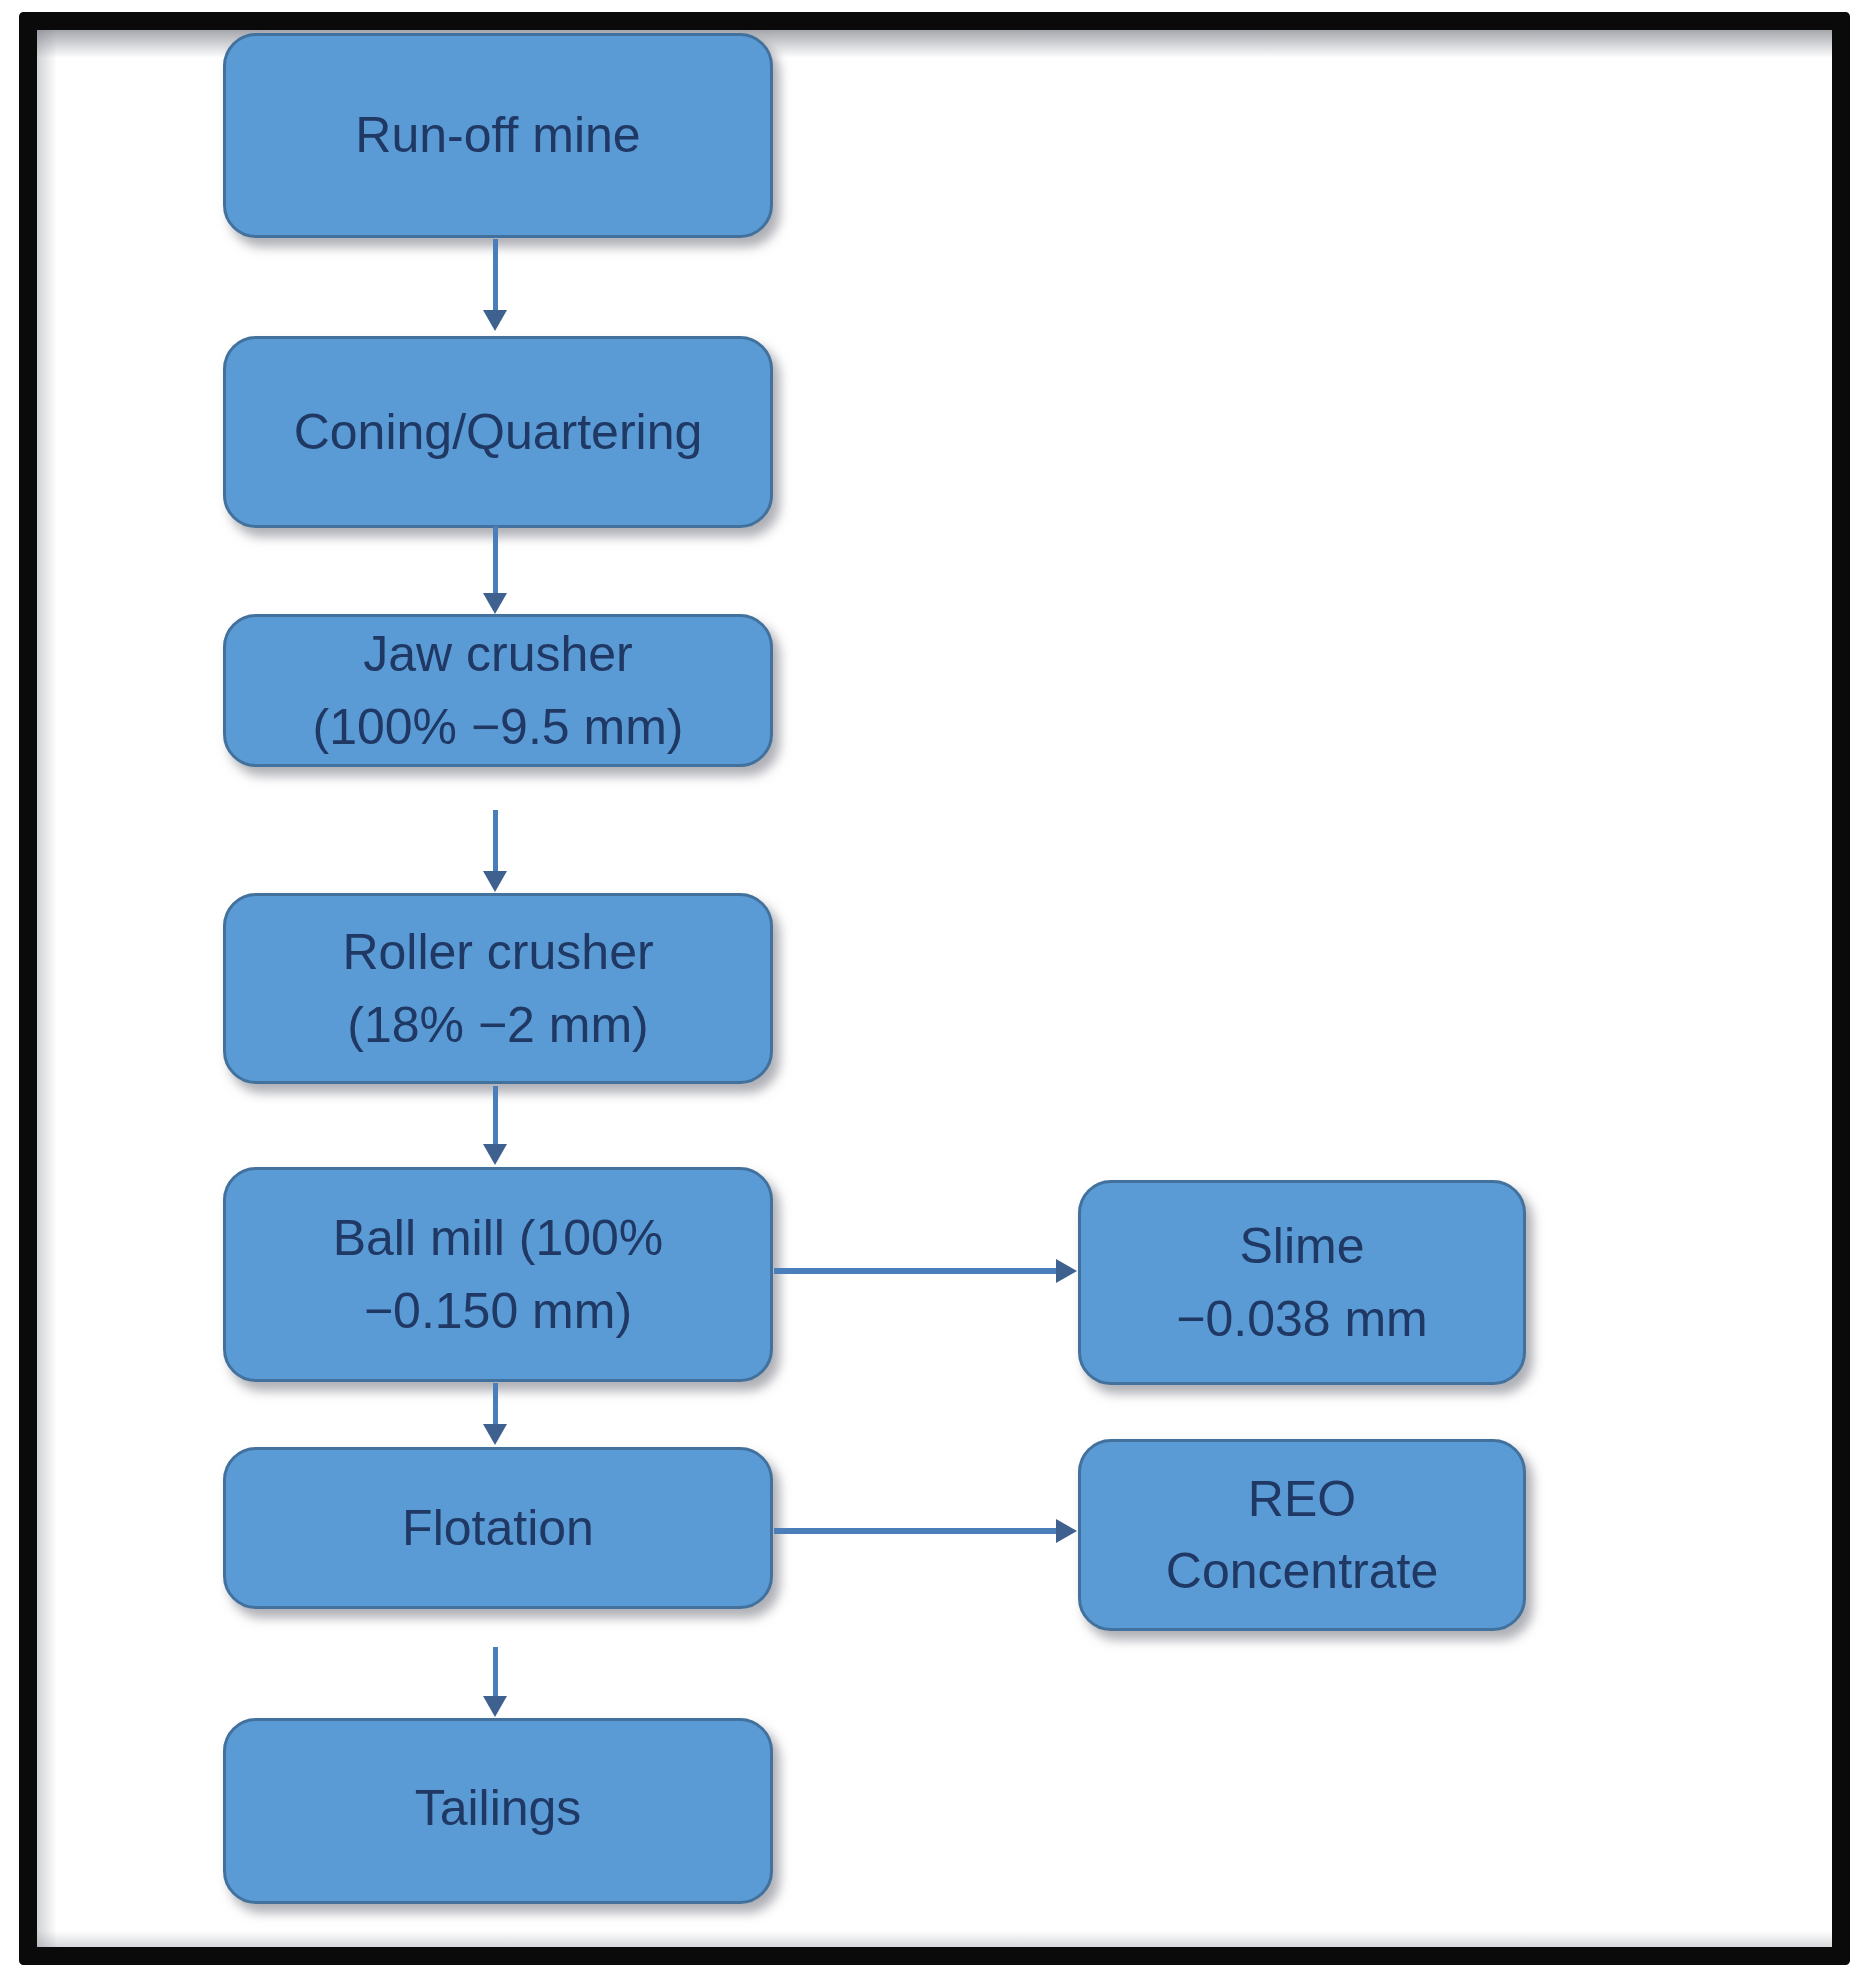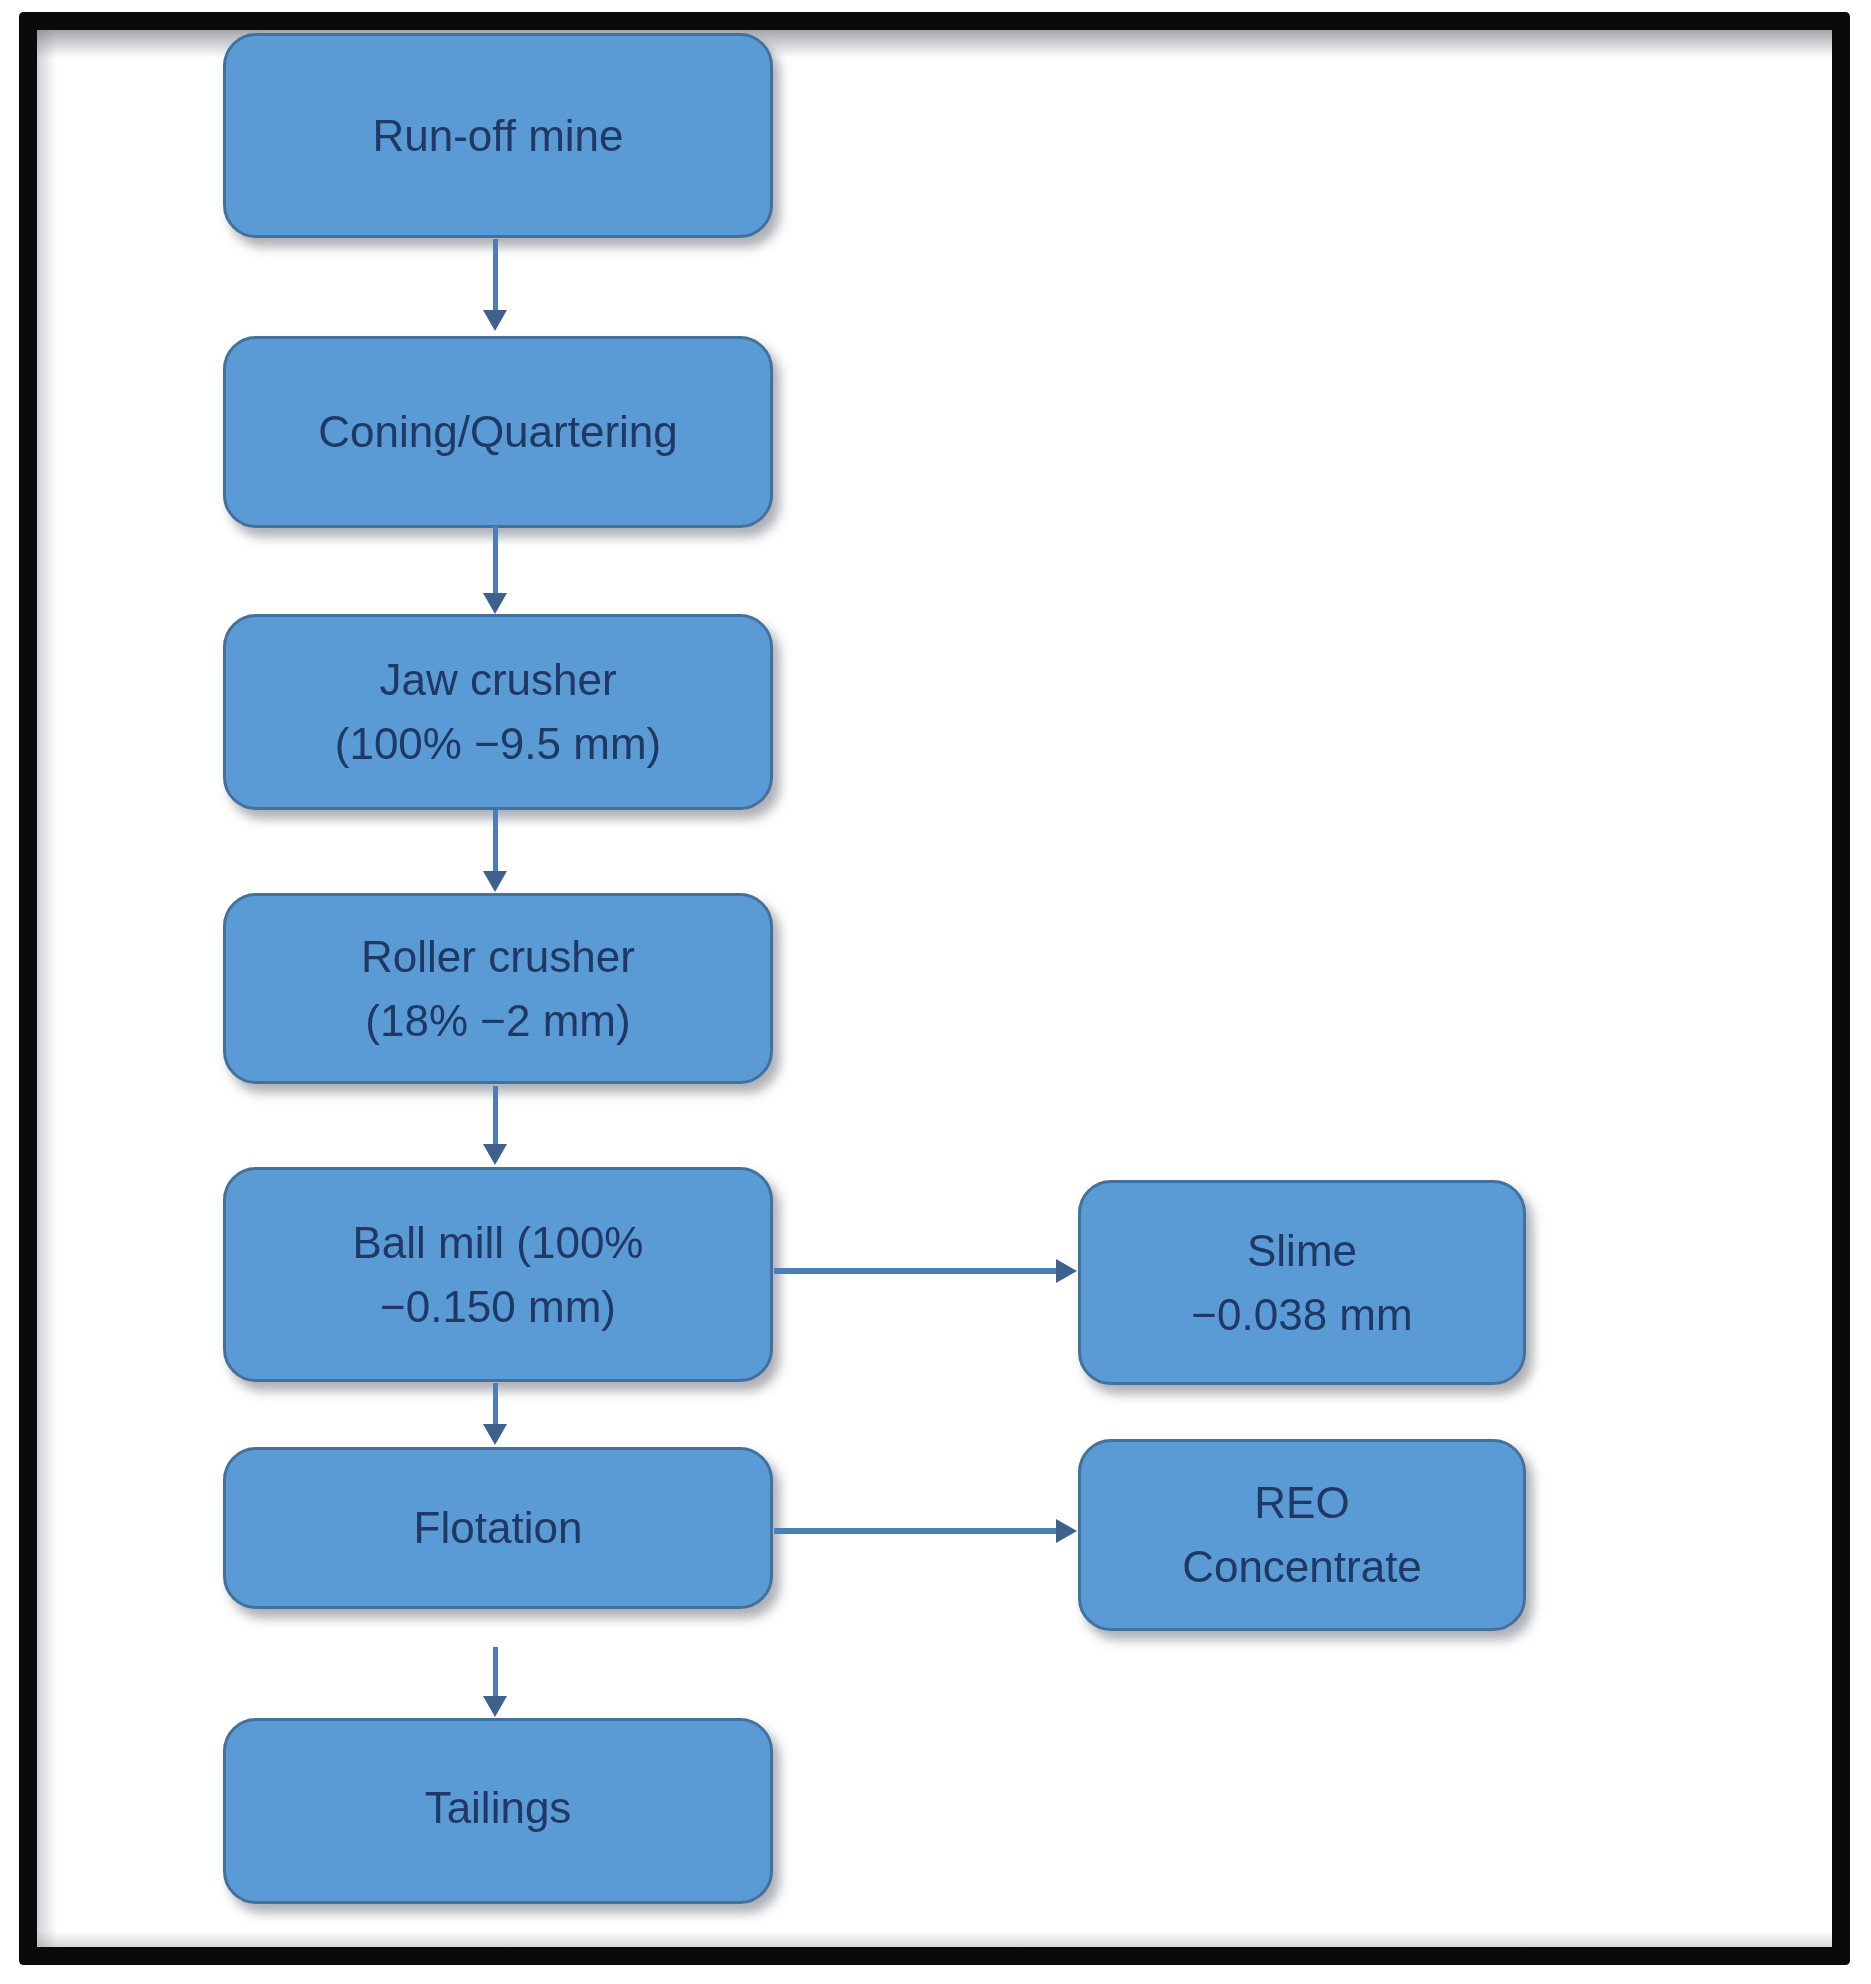--- a/index.html
+++ b/index.html
@@ -44,29 +44,29 @@
     background:var(--fill);
     border:3.7px solid var(--nborder);
     border-radius:33px;
     box-shadow:6.7px 8.2px 10.4px rgba(110,112,122,0.55);
     display:flex;align-items:center;justify-content:center;
     text-align:center;
   }
   .node .lbl{
     white-space:pre-line;
     color:var(--ntext);
-    font-size:44px;
+    font-size:50px;
     line-height:1.45;
     font-weight:400;
   }
   .col-l{left:223px;width:550px;}
   .col-r{left:1078px;width:448px;}
   .n-runoff   {top:33px;  height:205px;}
   .n-coning   {top:336px; height:192px;}
-  .n-jaw      {top:614px; height:196px;}
+  .n-jaw      {top:614px; height:153px;}
   .n-roller   {top:893px;height:191px;}
   .n-ball     {top:1167px;height:215px;}
   .n-slime    {top:1180px;height:205px;}
   .n-flot     {top:1447px;height:162px;}
   .n-reo      {top:1439px;height:192px;}
   .n-tail     {top:1718px;height:186px;padding-bottom:6px;}
   
   .vline{position:absolute;left:493px;width:5.2px;background:var(--arrow);}
   .vhead{position:absolute;left:483px;width:0;height:0;
          border-left:12px solid transparent;border-right:12px solid transparent;

